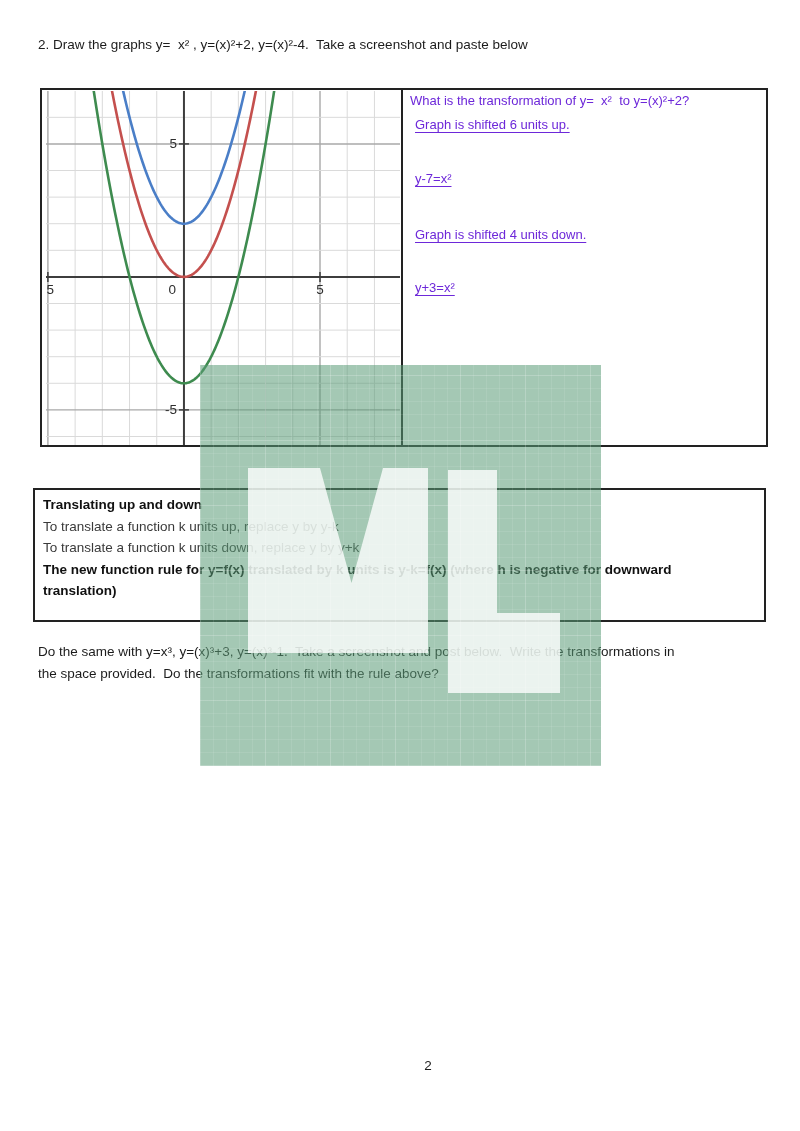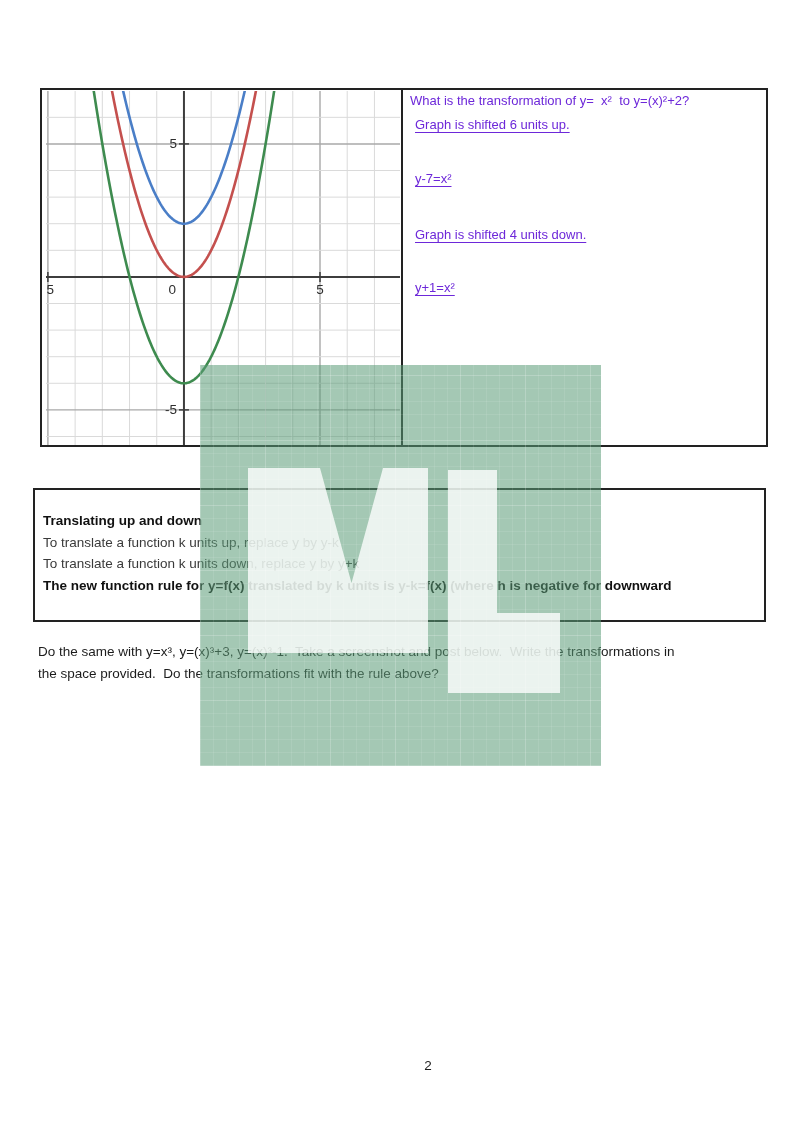--- a/index.html
+++ b/index.html
@@ -17,21 +17,21 @@
     border:2px solid #222;box-sizing:border-box;background:#fff;
   }
   #graph-svg{position:absolute;left:4px;top:1px;width:354px;height:354px;overflow:hidden;background:#fff;}
   .divider{position:absolute;left:359px;top:0;width:2px;height:100%;background:#222;}
   .qa{position:absolute;left:0;top:0;width:100%;height:100%;}
   .qa .line{position:absolute;left:368px;font-size:13px;line-height:17px;white-space:pre;color:#6d28d9;}
   .qa .ans{left:373px;text-decoration:underline;text-underline-offset:3px;}
   
   .rule-box{
     position:absolute;left:33px;top:488px;width:733px;height:134px;
-    border:2px solid #222;box-sizing:border-box;padding:20px 0 0 8px;background:#fff;
+    border:2px solid #222;box-sizing:border-box;padding:4px 0 0 8px;background:#fff;
   }
   .rule-box .rline{font-size:13.5px;line-height:21.5px;white-space:pre;color:#3a3a3a;}
   .rule-box .bold{font-weight:bold;color:#111;}
   .bottom-para{position:absolute;left:38px;top:641px;width:760px;}
   .bottom-para .pline{font-size:13.5px;line-height:22px;white-space:pre;color:#1c1c1c;}
   .page-number{position:absolute;left:378px;top:1058px;width:100px;text-align:center;font-size:13.5px;color:#1c1c1c;}
   
   .watermark{
     position:absolute;left:200px;top:365px;width:401px;height:401px;z-index:5;pointer-events:none;
     background-color:rgba(90,154,118,0.55);
@@ -41,20 +41,21 @@
       repeating-linear-gradient(0deg, rgba(255,255,255,0.09) 0 1px, transparent 1px 13px),
       repeating-linear-gradient(90deg, rgba(255,255,255,0.09) 0 1px, transparent 1px 13px);
   }
   .watermark svg{position:absolute;left:0;top:0;width:401px;height:401px;}
 </style>
 </head>
 <body>
 
 <div class="page">
 
+  <p class="title">2. Draw the graphs y=  x² , y=(x)²+2, y=(x)²-4.  Take a screenshot and paste below</p>
 
   <div class="content-box">
     <svg id="graph-svg" viewBox="0 0 354 354">
         <defs>
           <clipPath id="plot-clip">
             <rect x="0" y="0" width="354" height="354"></rect>
           </clipPath>
         </defs>
         <line x1="1.9046887009992388" y1="0" x2="1.9046887009992388" y2="354" stroke="#a8a8a8" stroke-width="1.4"></line>
         <line x1="29.11452728670254" y1="0" x2="29.11452728670254" y2="354" stroke="#dadada" stroke-width="1"></line>
@@ -94,29 +95,30 @@
         <path d="M0.00 -550.94 L1.36 -537.53 L2.72 -524.24 L4.08 -511.09 L5.44 -498.07 L6.80 -485.18 L8.16 -472.43 L9.52 -459.81 L10.88 -447.32 L12.24 -434.97 L13.60 -422.75 L14.97 -410.66 L16.33 -398.71 L17.69 -386.88 L19.05 -375.19 L20.41 -363.64 L21.77 -352.22 L23.13 -340.93 L24.49 -329.77 L25.85 -318.74 L27.21 -307.85 L28.57 -297.09 L29.93 -286.47 L31.29 -275.98 L32.65 -265.62 L34.01 -255.39 L35.37 -245.30 L36.73 -235.34 L38.09 -225.51 L39.45 -215.81 L40.81 -206.25 L42.18 -196.83 L43.54 -187.53 L44.90 -178.37 L46.26 -169.34 L47.62 -160.44 L48.98 -151.68 L50.34 -143.05 L51.70 -134.55 L53.06 -126.18 L54.42 -117.95 L55.78 -109.85 L57.14 -101.89 L58.50 -94.06 L59.86 -86.36 L61.22 -78.79 L62.58 -71.36 L63.94 -64.06 L65.30 -56.89 L66.66 -49.85 L68.02 -42.95 L69.39 -36.18 L70.75 -29.55 L72.11 -23.04 L73.47 -16.67 L74.83 -10.44 L76.19 -4.33 L77.55 1.64 L78.91 7.48 L80.27 13.18 L81.63 18.75 L82.99 24.19 L84.35 29.50 L85.71 34.67 L87.07 39.71 L88.43 44.62 L89.79 49.39 L91.15 54.03 L92.51 58.54 L93.87 62.92 L95.23 67.16 L96.59 71.27 L97.96 75.24 L99.32 79.09 L100.68 82.80 L102.04 86.37 L103.40 89.82 L104.76 93.13 L106.12 96.31 L107.48 99.35 L108.84 102.27 L110.20 105.05 L111.56 107.69 L112.92 110.21 L114.28 112.59 L115.64 114.83 L117.00 116.95 L118.36 118.93 L119.72 120.78 L121.08 122.49 L122.44 124.08 L123.80 125.53 L125.17 126.84 L126.53 128.03 L127.89 129.08 L129.25 129.99 L130.61 130.78 L131.97 131.43 L133.33 131.95 L134.69 132.33 L136.05 132.59 L137.41 132.71 L138.77 132.69 L140.13 132.55 L141.49 132.27 L142.85 131.86 L144.21 131.31 L145.57 130.63 L146.93 129.82 L148.29 128.88 L149.65 127.80 L151.01 126.59 L152.38 125.25 L153.74 123.77 L155.10 122.16 L156.46 120.42 L157.82 118.54 L159.18 116.54 L160.54 114.39 L161.90 112.12 L163.26 109.71 L164.62 107.17 L165.98 104.50 L167.34 101.69 L168.70 98.76 L170.06 95.68 L171.42 92.48 L172.78 89.14 L174.14 85.67 L175.50 82.07 L176.86 78.33 L178.22 74.46 L179.58 70.46 L180.95 66.32 L182.31 62.05 L183.67 57.65 L185.03 53.12 L186.39 48.45 L187.75 43.65 L189.11 38.71 L190.47 33.65 L191.83 28.45 L193.19 23.12 L194.55 17.65 L195.91 12.05 L197.27 6.32 L198.63 0.45 L199.99 -5.54 L201.35 -11.67 L202.71 -17.94 L204.07 -24.33 L205.43 -30.86 L206.79 -37.53 L208.16 -44.32 L209.52 -51.25 L210.88 -58.31 L212.24 -65.50 L213.60 -72.83 L214.96 -80.29 L216.32 -87.89 L217.68 -95.61 L219.04 -103.47 L220.40 -111.46 L221.76 -119.59 L223.12 -127.85 L224.48 -136.24 L225.84 -144.76 L227.20 -153.42 L228.56 -162.21 L229.92 -171.13 L231.28 -180.19 L232.64 -189.38 L234.00 -198.70 L235.37 -208.16 L236.73 -217.74 L238.09 -227.46 L239.45 -237.32 L240.81 -247.31 L242.17 -257.43 L243.53 -267.68 L244.89 -278.06 L246.25 -288.58 L247.61 -299.24 L248.97 -310.02 L250.33 -320.94 L251.69 -331.99 L253.05 -343.17 L254.41 -354.49 L255.77 -365.94 L257.13 -377.52 L258.49 -389.24 L259.85 -401.09 L261.21 -413.07 L262.57 -425.18 L263.94 -437.43 L265.30 -449.81 L266.66 -462.33 L268.02 -474.97 L269.38 -487.75 L270.74 -500.66 L272.10 -513.71 L273.46 -526.89 L274.82 -540.20 L276.18 -553.64 L277.54 -567.22 L278.90 -580.93 L280.26 -594.78 L281.62 -608.75 L282.98 -622.86 L284.34 -637.10 L285.70 -651.48 L287.06 -665.99 L288.42 -680.63 L289.78 -695.40 L291.15 -710.31 L292.51 -725.35 L293.87 -740.52 L295.23 -755.83 L296.59 -771.27 L297.95 -786.84 L299.31 -802.55 L300.67 -818.39 L302.03 -834.36 L303.39 -850.46 L304.75 -866.70 L306.11 -883.07 L307.47 -899.57 L308.83 -916.21 L310.19 -932.98 L311.55 -949.88 L312.91 -966.91 L314.27 -984.08 L315.63 -1001.38 L316.99 -1018.82 L318.36 -1036.38 L319.72 -1054.08 L321.08 -1071.92 L322.44 -1089.88 L323.80 -1107.98 L325.16 -1126.21 L326.52 -1144.58 L327.88 -1163.08 L329.24 -1181.71 L330.60 -1200.47 L331.96 -1219.37 L333.32 -1238.40 L334.68 -1257.56 L336.04 -1276.86 L337.40 -1296.29 L338.76 -1315.85 L340.12 -1335.54 L341.48 -1355.37 L342.84 -1375.33 L344.20 -1395.42 L345.56 -1415.65 L346.93 -1436.01 L348.29 -1456.50 L349.65 -1477.13 L351.01 -1497.89 L352.37 -1518.78 L353.73 -1539.80 L355.09 -1560.96" fill="none" stroke="#4a7ec7" stroke-width="2.6" stroke-linejoin="round" stroke-linecap="round" clip-path="url(#plot-clip)"></path>
         <path d="M0.00 -497.75 L1.36 -484.33 L2.72 -471.05 L4.08 -457.90 L5.44 -444.88 L6.80 -431.99 L8.16 -419.24 L9.52 -406.62 L10.88 -394.13 L12.24 -381.78 L13.60 -369.56 L14.97 -357.47 L16.33 -345.51 L17.69 -333.69 L19.05 -322.00 L20.41 -310.45 L21.77 -299.02 L23.13 -287.73 L24.49 -276.57 L25.85 -265.55 L27.21 -254.66 L28.57 -243.90 L29.93 -233.28 L31.29 -222.78 L32.65 -212.42 L34.01 -202.20 L35.37 -192.10 L36.73 -182.14 L38.09 -172.32 L39.45 -162.62 L40.81 -153.06 L42.18 -143.63 L43.54 -134.34 L44.90 -125.17 L46.26 -116.14 L47.62 -107.25 L48.98 -98.48 L50.34 -89.85 L51.70 -81.36 L53.06 -72.99 L54.42 -64.76 L55.78 -56.66 L57.14 -48.70 L58.50 -40.86 L59.86 -33.16 L61.22 -25.60 L62.58 -18.16 L63.94 -10.86 L65.30 -3.69 L66.66 3.34 L68.02 10.24 L69.39 17.01 L70.75 23.65 L72.11 30.15 L73.47 36.52 L74.83 42.76 L76.19 48.86 L77.55 54.83 L78.91 60.67 L80.27 66.37 L81.63 71.95 L82.99 77.39 L84.35 82.69 L85.71 87.86 L87.07 92.90 L88.43 97.81 L89.79 102.59 L91.15 107.23 L92.51 111.73 L93.87 116.11 L95.23 120.35 L96.59 124.46 L97.96 128.44 L99.32 132.28 L100.68 135.99 L102.04 139.57 L103.40 143.01 L104.76 146.32 L106.12 149.50 L107.48 152.55 L108.84 155.46 L110.20 158.24 L111.56 160.89 L112.92 163.40 L114.28 165.78 L115.64 168.03 L117.00 170.14 L118.36 172.12 L119.72 173.97 L121.08 175.69 L122.44 177.27 L123.80 178.72 L125.17 180.03 L126.53 181.22 L127.89 182.27 L129.25 183.19 L130.61 183.97 L131.97 184.62 L133.33 185.14 L134.69 185.53 L136.05 185.78 L137.41 185.90 L138.77 185.89 L140.13 185.74 L141.49 185.46 L142.85 185.05 L144.21 184.50 L145.57 183.82 L146.93 183.01 L148.29 182.07 L149.65 180.99 L151.01 179.78 L152.38 178.44 L153.74 176.96 L155.10 175.35 L156.46 173.61 L157.82 171.74 L159.18 169.73 L160.54 167.59 L161.90 165.31 L163.26 162.91 L164.62 160.37 L165.98 157.69 L167.34 154.89 L168.70 151.95 L170.06 148.88 L171.42 145.67 L172.78 142.33 L174.14 138.86 L175.50 135.26 L176.86 131.52 L178.22 127.65 L179.58 123.65 L180.95 119.51 L182.31 115.25 L183.67 110.84 L185.03 106.31 L186.39 101.64 L187.75 96.84 L189.11 91.91 L190.47 86.84 L191.83 81.64 L193.19 76.31 L194.55 70.84 L195.91 65.24 L197.27 59.51 L198.63 53.65 L199.99 47.65 L201.35 41.52 L202.71 35.26 L204.07 28.86 L205.43 22.33 L206.79 15.67 L208.16 8.87 L209.52 1.94 L210.88 -5.12 L212.24 -12.31 L213.60 -19.64 L214.96 -27.10 L216.32 -34.69 L217.68 -42.42 L219.04 -50.28 L220.40 -58.27 L221.76 -66.40 L223.12 -74.65 L224.48 -83.05 L225.84 -91.57 L227.20 -100.23 L228.56 -109.02 L229.92 -117.94 L231.28 -127.00 L232.64 -136.18 L234.00 -145.51 L235.37 -154.96 L236.73 -164.55 L238.09 -174.27 L239.45 -184.13 L240.81 -194.11 L242.17 -204.23 L243.53 -214.49 L244.89 -224.87 L246.25 -235.39 L247.61 -246.04 L248.97 -256.83 L250.33 -267.74 L251.69 -278.80 L253.05 -289.98 L254.41 -301.30 L255.77 -312.75 L257.13 -324.33 L258.49 -336.04 L259.85 -347.89 L261.21 -359.88 L262.57 -371.99 L263.94 -384.24 L265.30 -396.62 L266.66 -409.13 L268.02 -421.78 L269.38 -434.56 L270.74 -447.47 L272.10 -460.52 L273.46 -473.70 L274.82 -487.01 L276.18 -500.45 L277.54 -514.03 L278.90 -527.74 L280.26 -541.58 L281.62 -555.56 L282.98 -569.67 L284.34 -583.91 L285.70 -598.29 L287.06 -612.80 L288.42 -627.44 L289.78 -642.21 L291.15 -657.12 L292.51 -672.16 L293.87 -687.33 L295.23 -702.64 L296.59 -718.08 L297.95 -733.65 L299.31 -749.35 L300.67 -765.19 L302.03 -781.16 L303.39 -797.27 L304.75 -813.51 L306.11 -829.88 L307.47 -846.38 L308.83 -863.02 L310.19 -879.78 L311.55 -896.69 L312.91 -913.72 L314.27 -930.89 L315.63 -948.19 L316.99 -965.62 L318.36 -983.19 L319.72 -1000.89 L321.08 -1018.72 L322.44 -1036.69 L323.80 -1054.79 L325.16 -1073.02 L326.52 -1091.39 L327.88 -1109.88 L329.24 -1128.52 L330.60 -1147.28 L331.96 -1166.18 L333.32 -1185.21 L334.68 -1204.37 L336.04 -1223.66 L337.40 -1243.09 L338.76 -1262.65 L340.12 -1282.35 L341.48 -1302.18 L342.84 -1322.14 L344.20 -1342.23 L345.56 -1362.46 L346.93 -1382.82 L348.29 -1403.31 L349.65 -1423.94 L351.01 -1444.70 L352.37 -1465.59 L353.73 -1486.61 L355.09 -1507.77" fill="none" stroke="#c4504e" stroke-width="2.6" stroke-linejoin="round" stroke-linecap="round" clip-path="url(#plot-clip)"></path>
         <path d="M0.00 -391.37 L1.36 -377.95 L2.72 -364.66 L4.08 -351.51 L5.44 -338.49 L6.80 -325.61 L8.16 -312.85 L9.52 -300.23 L10.88 -287.75 L12.24 -275.39 L13.60 -263.17 L14.97 -251.08 L16.33 -239.13 L17.69 -227.30 L19.05 -215.62 L20.41 -204.06 L21.77 -192.64 L23.13 -181.35 L24.49 -170.19 L25.85 -159.16 L27.21 -148.27 L28.57 -137.51 L29.93 -126.89 L31.29 -116.40 L32.65 -106.04 L34.01 -95.81 L35.37 -85.72 L36.73 -75.76 L38.09 -65.93 L39.45 -56.24 L40.81 -46.67 L42.18 -37.25 L43.54 -27.95 L44.90 -18.79 L46.26 -9.76 L47.62 -0.86 L48.98 7.90 L50.34 16.53 L51.70 25.03 L53.06 33.39 L54.42 41.63 L55.78 49.72 L57.14 57.69 L58.50 65.52 L59.86 73.22 L61.22 80.79 L62.58 88.22 L63.94 95.52 L65.30 102.69 L66.66 109.73 L68.02 116.63 L69.39 123.40 L70.75 130.03 L72.11 136.54 L73.47 142.91 L74.83 149.14 L76.19 155.25 L77.55 161.22 L78.91 167.06 L80.27 172.76 L81.63 178.33 L82.99 183.77 L84.35 189.08 L85.71 194.25 L87.07 199.29 L88.43 204.20 L89.79 208.97 L91.15 213.61 L92.51 218.12 L93.87 222.50 L95.23 226.74 L96.59 230.85 L97.96 234.82 L99.32 238.67 L100.68 242.38 L102.04 245.95 L103.40 249.40 L104.76 252.71 L106.12 255.89 L107.48 258.93 L108.84 261.85 L110.20 264.62 L111.56 267.27 L112.92 269.78 L114.28 272.17 L115.64 274.41 L117.00 276.53 L118.36 278.51 L119.72 280.36 L121.08 282.07 L122.44 283.65 L123.80 285.10 L125.17 286.42 L126.53 287.60 L127.89 288.65 L129.25 289.57 L130.61 290.36 L131.97 291.01 L133.33 291.53 L134.69 291.91 L136.05 292.17 L137.41 292.29 L138.77 292.27 L140.13 292.13 L141.49 291.85 L142.85 291.43 L144.21 290.89 L145.57 290.21 L146.93 289.40 L148.29 288.46 L149.65 287.38 L151.01 286.17 L152.38 284.83 L153.74 283.35 L155.10 281.74 L156.46 280.00 L157.82 278.12 L159.18 276.11 L160.54 273.97 L161.90 271.70 L163.26 269.29 L164.62 266.75 L165.98 264.08 L167.34 261.27 L168.70 258.33 L170.06 255.26 L171.42 252.06 L172.78 248.72 L174.14 245.25 L175.50 241.65 L176.86 237.91 L178.22 234.04 L179.58 230.04 L180.95 225.90 L182.31 221.63 L183.67 217.23 L185.03 212.70 L186.39 208.03 L187.75 203.23 L189.11 198.29 L190.47 193.23 L191.83 188.03 L193.19 182.69 L194.55 177.23 L195.91 171.63 L197.27 165.90 L198.63 160.03 L199.99 154.04 L201.35 147.91 L202.71 141.64 L204.07 135.25 L205.43 128.72 L206.79 122.05 L208.16 115.26 L209.52 108.33 L210.88 101.27 L212.24 94.07 L213.60 86.75 L214.96 79.29 L216.32 71.69 L217.68 63.97 L219.04 56.11 L220.40 48.12 L221.76 39.99 L223.12 31.73 L224.48 23.34 L225.84 14.82 L227.20 6.16 L228.56 -2.63 L229.92 -11.55 L231.28 -20.61 L232.64 -29.80 L234.00 -39.12 L235.37 -48.58 L236.73 -58.16 L238.09 -67.89 L239.45 -77.74 L240.81 -87.73 L242.17 -97.85 L243.53 -108.10 L244.89 -118.48 L246.25 -129.00 L247.61 -139.66 L248.97 -150.44 L250.33 -161.36 L251.69 -172.41 L253.05 -183.59 L254.41 -194.91 L255.77 -206.36 L257.13 -217.94 L258.49 -229.66 L259.85 -241.51 L261.21 -253.49 L262.57 -265.60 L263.94 -277.85 L265.30 -290.23 L266.66 -302.75 L268.02 -315.39 L269.38 -328.17 L270.74 -341.08 L272.10 -354.13 L273.46 -367.31 L274.82 -380.62 L276.18 -394.07 L277.54 -407.64 L278.90 -421.35 L280.26 -435.20 L281.62 -449.17 L282.98 -463.28 L284.34 -477.52 L285.70 -491.90 L287.06 -506.41 L288.42 -521.05 L289.78 -535.82 L291.15 -550.73 L292.51 -565.77 L293.87 -580.95 L295.23 -596.25 L296.59 -611.69 L297.95 -627.26 L299.31 -642.97 L300.67 -658.81 L302.03 -674.78 L303.39 -690.88 L304.75 -707.12 L306.11 -723.49 L307.47 -739.99 L308.83 -756.63 L310.19 -773.40 L311.55 -790.30 L312.91 -807.34 L314.27 -824.50 L315.63 -841.80 L316.99 -859.24 L318.36 -876.81 L319.72 -894.51 L321.08 -912.34 L322.44 -930.30 L323.80 -948.40 L325.16 -966.64 L326.52 -985.00 L327.88 -1003.50 L329.24 -1022.13 L330.60 -1040.89 L331.96 -1059.79 L333.32 -1078.82 L334.68 -1097.98 L336.04 -1117.28 L337.40 -1136.71 L338.76 -1156.27 L340.12 -1175.96 L341.48 -1195.79 L342.84 -1215.75 L344.20 -1235.85 L345.56 -1256.07 L346.93 -1276.43 L348.29 -1296.92 L349.65 -1317.55 L351.01 -1338.31 L352.37 -1359.20 L353.73 -1380.22 L355.09 -1401.38" fill="none" stroke="#3e8b4f" stroke-width="2.6" stroke-linejoin="round" stroke-linecap="round" clip-path="url(#plot-clip)"></path>
       </svg>
     <div class="divider"></div>
     <div class="qa">
       <span class="line" style="top:2px">What is the transformation of y=  x²  to y=(x)²+2?</span>
       <span class="line ans" style="top:26px">Graph is shifted 6 units up.</span>
       <span class="line ans" style="top:80px">y-7=x²</span>
       <span class="line ans" style="top:136px">Graph is shifted 4 units down.</span>
-      <span class="line ans" style="top:189px">y+1=x²</span>
+      <span class="line ans" style="top:189px">y+3=x²</span>
     </div>
   </div>
 
   <div class="rule-box">
     <div class="rline bold">Translating up and down</div>
     <div class="rline">To translate a function k units up, replace y by y-k</div>
     <div class="rline">To translate a function k units down, replace y by y+k</div>
     <div class="rline bold">The new function rule for y=f(x) translated by k units is y-k=f(x) (where h is negative for downward</div>
+    <div class="rline bold">translation)</div>
   </div>
 
   <div class="bottom-para">
     <div class="pline">Do the same with y=x³, y=(x)³+3, y=(x)³-1.  Take a screenshot and post below.  Write the transformations in</div>
     <div class="pline">the space provided.  Do the transformations fit with the rule above?</div>
   </div>
 
   <div class="page-number">2</div>
 
   <div class="watermark">

